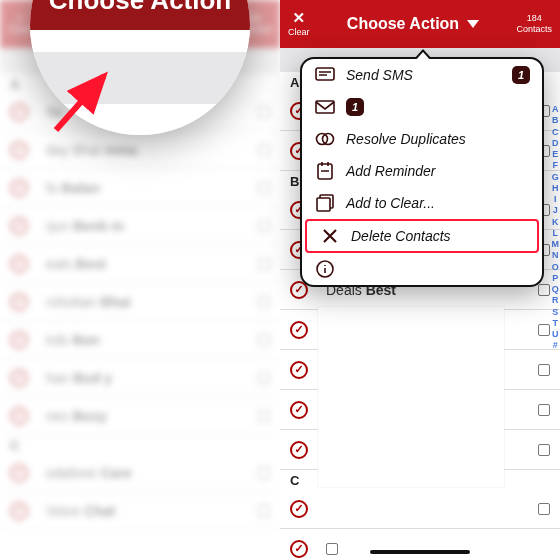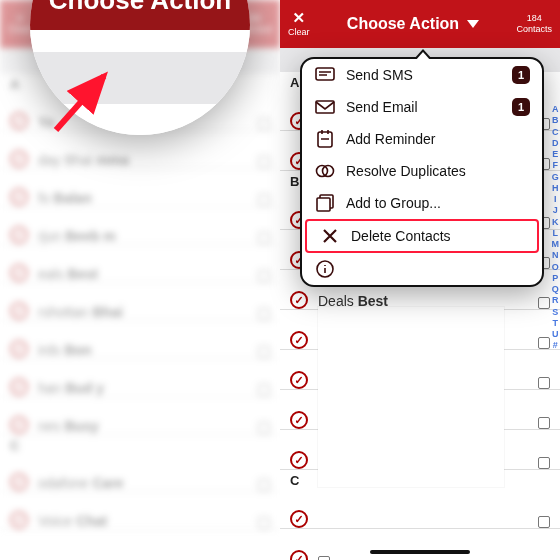--- a/index.html
+++ b/index.html
@@ -8,21 +8,21 @@
   .left-pane { left:0; width:280px; }
   .right-pane { left:280px; width:280px; }
 
   
   .left-blur { position:absolute; inset:0; filter: blur(3px); opacity:0.42; }
   .hdr { background:#c11319; color:#fff; height:48px; display:flex; align-items:center; justify-content:space-between; padding:0 8px; font-size:11px; }
   .hdr .mid { font-size:17px; font-weight:600; }
   .hdr .side { display:flex; flex-direction:column; align-items:center; line-height:1; font-size:10px; gap:1px;}
   .greybar { height:26px; background:#e8e8ea; }
   .sec-letter { font-size:13px; font-weight:700; color:#222; padding:3px 10px 1px; background:#fff; }
-  .clist-row { display:flex; align-items:flex-end; height:38px; padding:0 10px; background:#fff; border-bottom:1px solid #ddd; }
+  .clist-row { display:flex; align-items:center; height:38px; padding:0 10px; background:#fff; border-bottom:1px solid #ddd;gap:8px; }
   .clist-row .chk { width:18px; height:18px; border:2px solid #a00; border-radius:50%; display:flex; align-items:center; justify-content:center; margin-right:10px; }
   .clist-row .chk::after { content:"✓"; color:#a00; font-size:11px; font-weight:bold; }
   .clist-row .nm { color:#333; font-size:14px; flex:1; }
   .clist-row .nm b { font-weight:700; }
   .clist-row .sq { width:12px; height:12px; border:1.5px solid #777; border-radius:2px; }
 
   .zoom-wrap { position:absolute; top:0; left:0; width:280px; height:200px; overflow:hidden; }
   .zoom-circle { position:absolute; top:-85px; left:30px; width:220px; height:220px; border-radius:50%; overflow:hidden; box-shadow: 0 8px 40px rgba(0,0,0,.35); background:#fff;}
   .zoom-inner { position:absolute; top:0; left:-50px; width:320px; }
   .zoom-inner .zhdr { background:#961518; height:115px; display:flex; align-items:flex-end; justify-content:center; color:#fff; font-size:26px; font-weight:600; padding-bottom:14px; }
@@ -40,21 +40,21 @@
   .chev-down { width:0;height:0;border-left:6px solid transparent;border-right:6px solid transparent;border-top:8px solid #fff; display:inline-block; }
   .r-list { position:absolute; top:48px; left:0; right:0; bottom:0; overflow:hidden; }
   .r-grey { height:24px; background:#e8e8ea; }
   .r-contacts .clist-row { height:40px; }
   .alpha-index { position:absolute; right:1px; top:104px; font-size:9px; color:#4878e0; line-height:1.25; text-align:center; font-weight:600;}
 
   
   .popover { position:absolute; top:57px; left:20px; width:244px; background:#fff; border:2px solid #111; border-radius:14px; box-shadow:0 8px 30px rgba(0,0,0,.35); z-index:5; }
   .popover::before { content:""; position:absolute; top:-10px; left:50%; margin-left:-8px; width:0;height:0; border-left:9px solid transparent; border-right:9px solid transparent; border-bottom:10px solid #111;}
   .popover::after { content:""; position:absolute; top:-7px; left:50%; margin-left:-7px; width:0;height:0; border-left:8px solid transparent; border-right:8px solid transparent; border-bottom:9px solid #fff;}
-  .menu-item { display:flex; align-items:center; height:32px; padding:0 12px; gap:10px; font-size:14px; color:#111; }
+  .menu-item { display:flex; align-items:center; height:32px; padding:0 12px; gap:10px; font-size:14px; color:#111;font-style:italic; }
   .menu-item .mi-icon { width:22px; display:flex; align-items:center; justify-content:center; }
   .menu-item .mi-icon svg { stroke:#3a0c0c; }
   .menu-item .mi-label { flex:1; }
   .menu-item .mi-badge { background:#3a0c0c; color:#fff; border-radius:5px; min-width:18px; height:18px; font-size:11px; font-weight:700; display:flex; align-items:center; justify-content:center; padding:0 4px;}
   .menu-item.hl { border:2.5px solid #ff1a3a; border-radius:4px; margin:0 3px; height:34px; }
   .home-ind { position:absolute; bottom:6px; left:50%; width:100px; height:4px; background:#111; border-radius:3px; transform:translateX(-50%);}
   .whiteblock { position:absolute; top:307px; left:38px; width:186px; height:180px; background:#fff; z-index:3; box-shadow:0 0 0 1px rgba(0,0,0,.03);}
 </style>
 </head>
 <body>
@@ -272,49 +272,48 @@
         <span class="mi-label">Send SMS</span>
         <span class="mi-badge">1</span>
       </div>
       <div class="menu-item">
         <span class="mi-icon">
           <svg width="20" height="16" fill="none" stroke-width="1.6">
             <rect x="1" y="2" width="18" height="12" rx="1"></rect>
             <path d="M1 3l9 7 9-7"></path>
           </svg>
         </span>
-        <span class="mi-label">Send Email</span>
         <span class="mi-badge">1</span>
+      </div>
+      <div class="menu-item">
+        <span class="mi-icon">
+          <svg width="20" height="18" fill="none" stroke-width="1.6">
+            <circle cx="7" cy="9" r="5.5"></circle>
+            <circle cx="13" cy="9" r="5.5"></circle>
+          </svg>
+        </span>
+        <span class="mi-label">Resolve Duplicates</span>
       </div>
       <div class="menu-item">
         <span class="mi-icon">
           <svg width="18" height="20" fill="none" stroke-width="1.6">
             <rect x="2" y="3" width="14" height="15" rx="2"></rect>
             <path d="M6 1v4M12 1v4M5 10h8"></path>
           </svg>
         </span>
         <span class="mi-label">Add Reminder</span>
       </div>
       <div class="menu-item">
         <span class="mi-icon">
           <svg width="20" height="18" fill="none" stroke-width="1.6">
-            <circle cx="7" cy="9" r="5.5"></circle>
-            <circle cx="13" cy="9" r="5.5"></circle>
-          </svg>
-        </span>
-        <span class="mi-label">Resolve Duplicates</span>
-      </div>
-      <div class="menu-item">
-        <span class="mi-icon">
-          <svg width="20" height="18" fill="none" stroke-width="1.6">
             <rect x="5" y="1" width="13" height="13" rx="1"></rect>
             <rect x="2" y="4" width="13" height="13" rx="1" fill="#fff"></rect>
           </svg>
         </span>
-        <span class="mi-label">Add to Group...</span>
+        <span class="mi-label">Add to Clear...</span>
       </div>
       <div class="menu-item hl">
         <span class="mi-icon">
           <svg width="18" height="18" fill="none" stroke-width="2.2">
             <path d="M3 3l12 12M15 3L3 15"></path>
           </svg>
         </span>
         <span class="mi-label">Delete Contacts</span>
       </div>
       <div class="menu-item">

